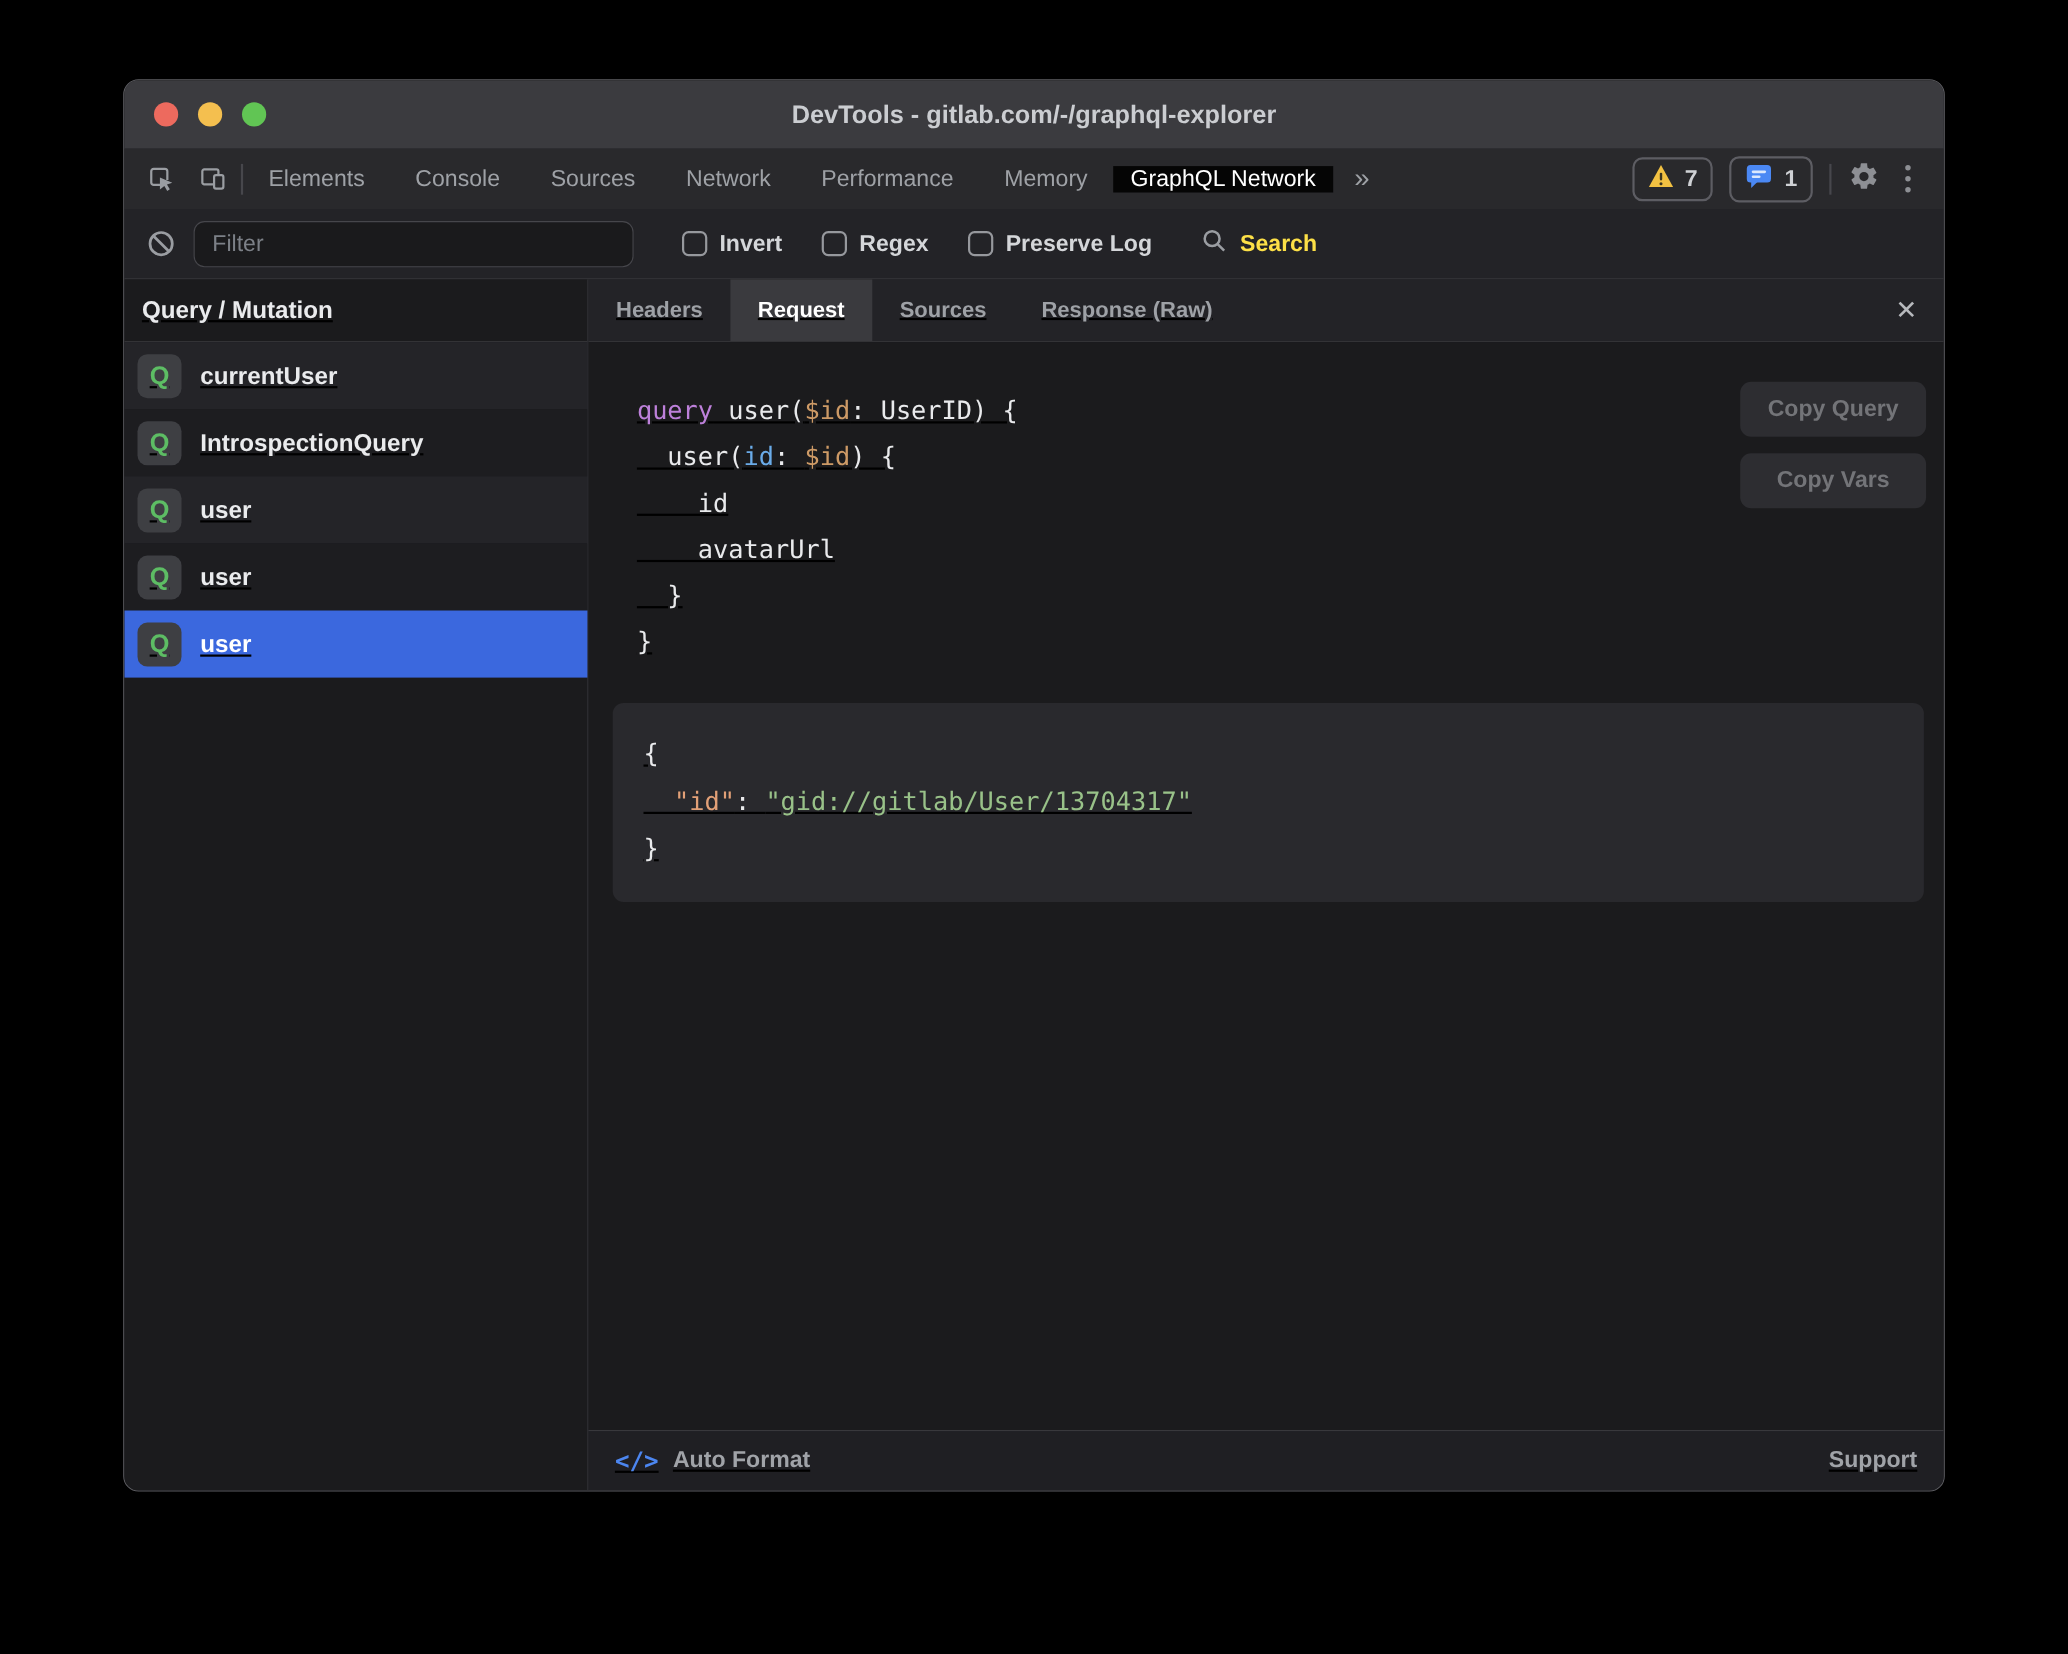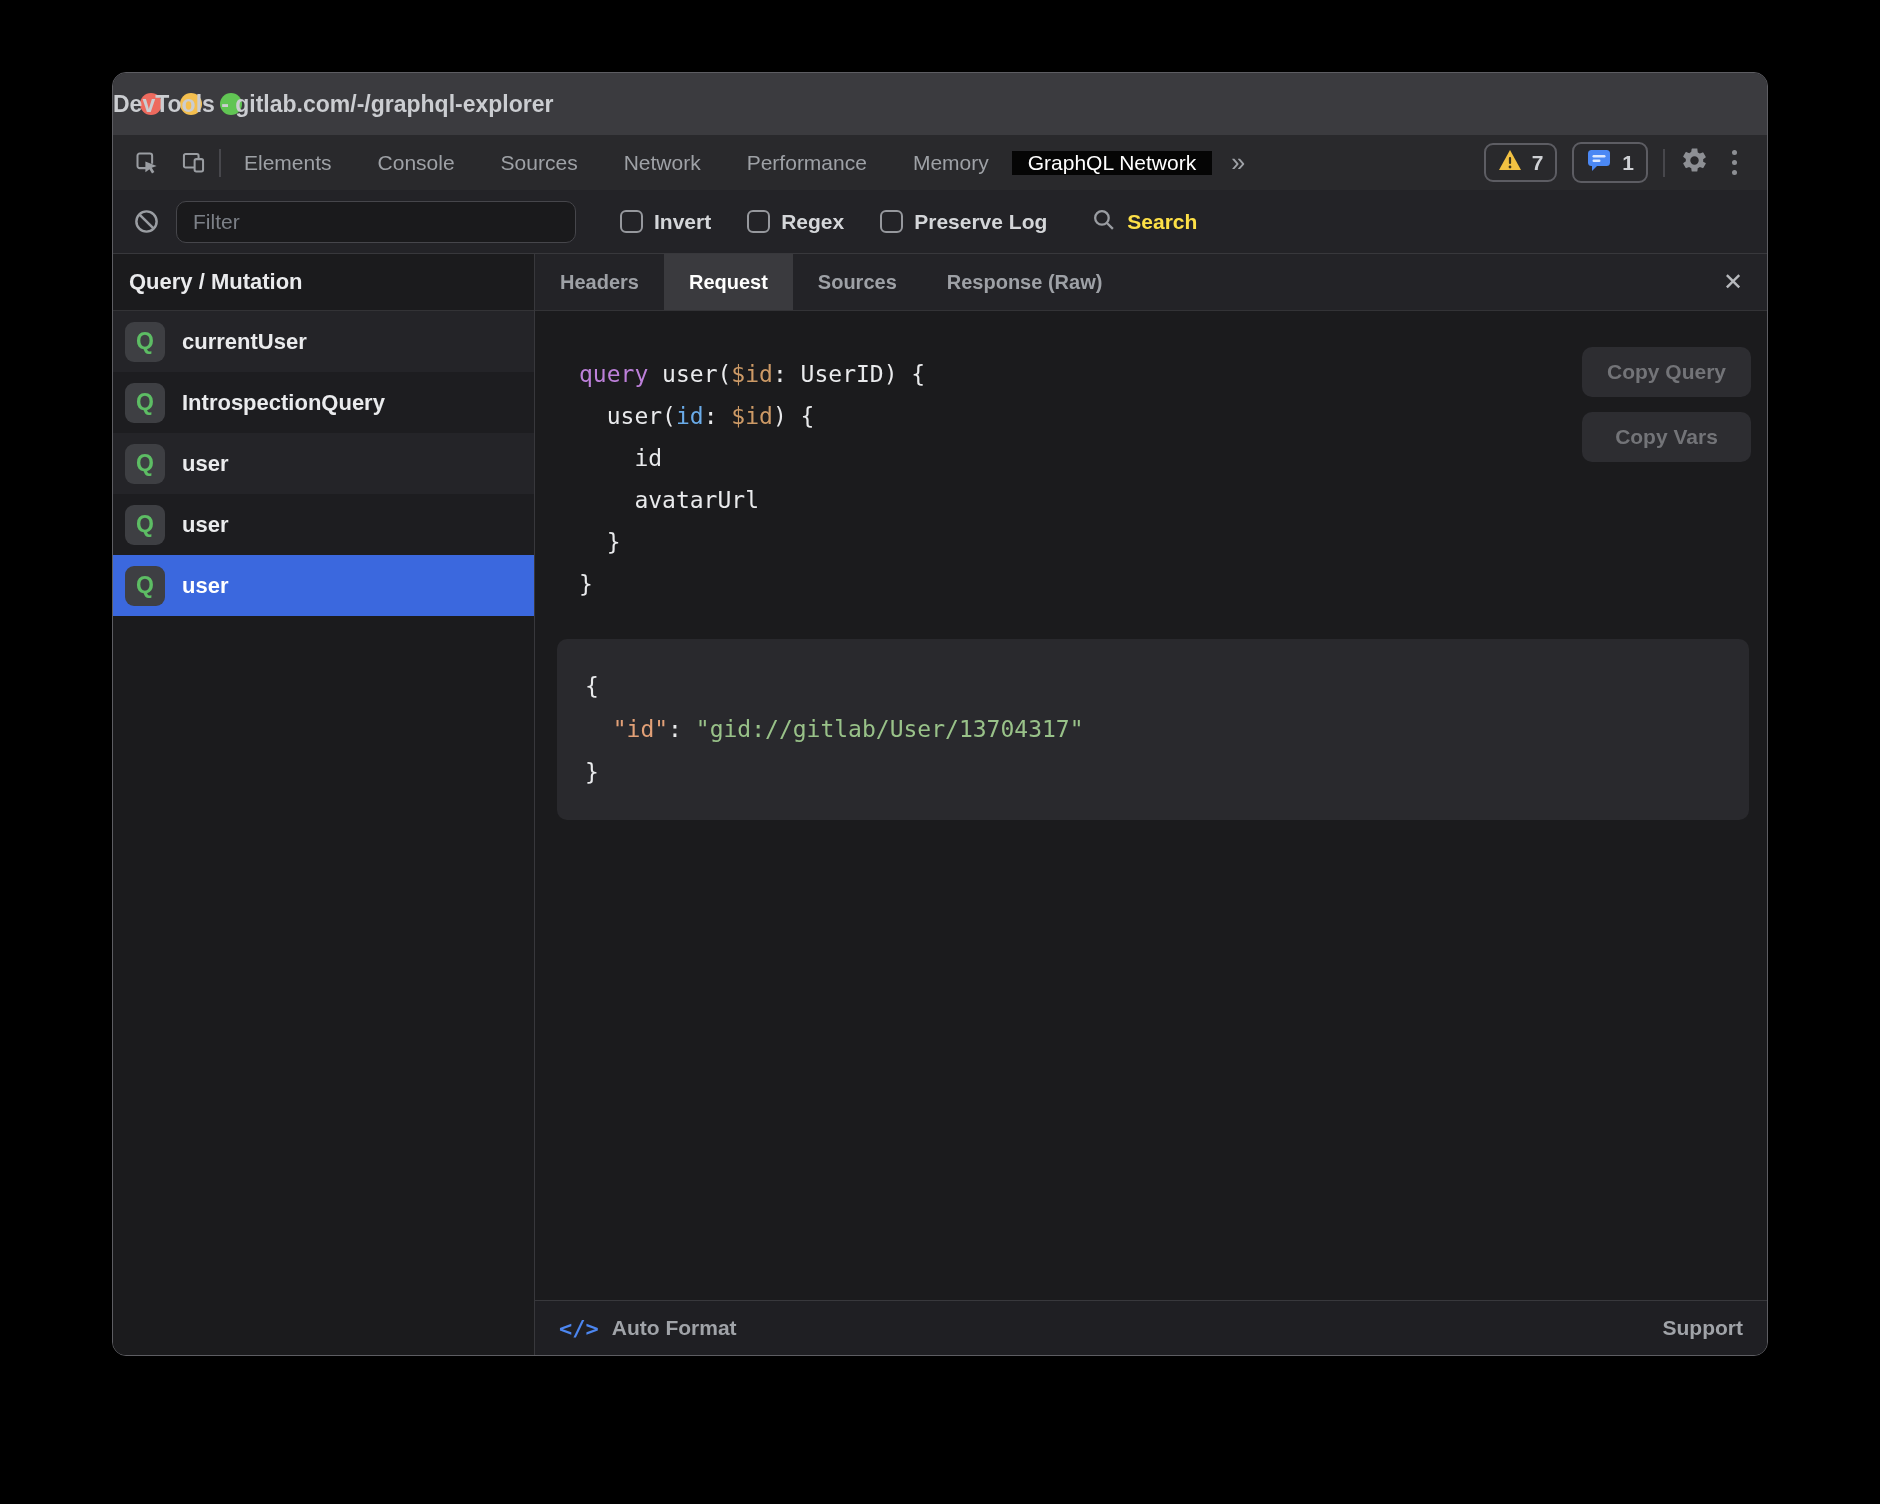--- a/index.html
+++ b/index.html
@@ -11,21 +11,21 @@
     overflow:hidden; display:flex; flex-direction:column;
   }
 
   
   .titlebar { height:62px; flex:0 0 62px; background:#3b3b3f; display:flex; align-items:center; position:relative; }
   .lights { display:flex; gap:18px; margin-left:27px; }
   .light { width:22px; height:22px; border-radius:50%; }
   .light.red { background:#ed6a5e; }
   .light.yellow { background:#f4bf4f; }
   .light.green { background:#61c554; }
-  .win-title { position:absolute; left:0; right:0; text-align:left; font-size:23px; font-weight:700; color:#cbcdd1; }
+  .win-title { position:absolute; left:0; right:0; text-align:center; font-size:23px; font-weight:700; color:#cbcdd1; }
 
   
   .tabbar { height:55px; flex:0 0 55px; background:#29292c; display:flex; align-items:center; }
   .left-icons { display:flex; align-items:center; gap:20px; padding:0 12px 0 20px; }
   .left-icons svg { display:block; }
   .v-sep { width:2px; height:28px; background:#47474c; align-self:center; }
   .tabs { display:flex; align-items:stretch; }
   .tab { display:flex; align-items:center; padding:0 23px; font-size:21px; color:#9ea1a6; cursor:default; }
   .tab.selected { background:#050505; color:#ffffff; padding:0 16px; }
   .overflow-chevron { display:flex; align-items:center; padding:0 19px; font-size:25px; color:#9ea1a6; }
@@ -37,21 +37,21 @@
   
   .filterbar { height:64px; flex:0 0 64px; background:#232327; border-bottom:1px solid #38383c; display:flex; align-items:center; padding:0 20px; }
   .block-icon { margin-right:16px; display:flex; }
   .filter-input { width:400px; height:42px; background:#1a1a1c; border:1px solid #46464b; border-radius:10px; color:#e8e9eb; font-size:21px; padding:0 16px; outline:none; margin-right:44px; font-family:"Liberation Sans",sans-serif; }
   .filter-input::placeholder { color:#7c8087; }
   .cb-group { display:flex; align-items:center; gap:11px; margin-right:36px; font-size:21px; font-weight:700; color:#d4d6d9; }
   .checkbox { width:23px; height:23px; border:2.5px solid #96989d; border-radius:6px; background:transparent; }
   .search-group { display:flex; align-items:center; gap:11px; margin-left:8px; color:#fde047; font-weight:700; font-size:21px; }
 
   
-  .content { flex:1; display:flex; min-height:0; }
+  .content { flex:1; display:flex; min-height:0;text-decoration:underline; }
 
   .sidebar { width:422px; flex:0 0 422px; border-right:1px solid #38383c; display:flex; flex-direction:column; background:#1b1b1d; }
   .sidebar-header { height:57px; flex:0 0 57px; display:flex; align-items:center; padding-left:16px; font-size:22px; font-weight:700; color:#eaebed; border-bottom:1px solid #333336; }
   .sidebar-item { height:61px; flex:0 0 61px; display:flex; align-items:center; padding-left:12px; gap:17px; font-size:22px; font-weight:700; color:#eaebed; cursor:default; }
   .sidebar-item.shade-a { background:#242428; }
   .sidebar-item.shade-b { background:#1d1d20; }
   .sidebar-item.selected { background:#3b68de; color:#ffffff; }
   .q-badge { width:40px; height:40px; border-radius:9px; background:#3e3f43; color:#5dbd64; font-weight:800; font-size:23px; display:flex; align-items:center; justify-content:center; }
 
   .main { flex:1; display:flex; flex-direction:column; min-width:0; }

